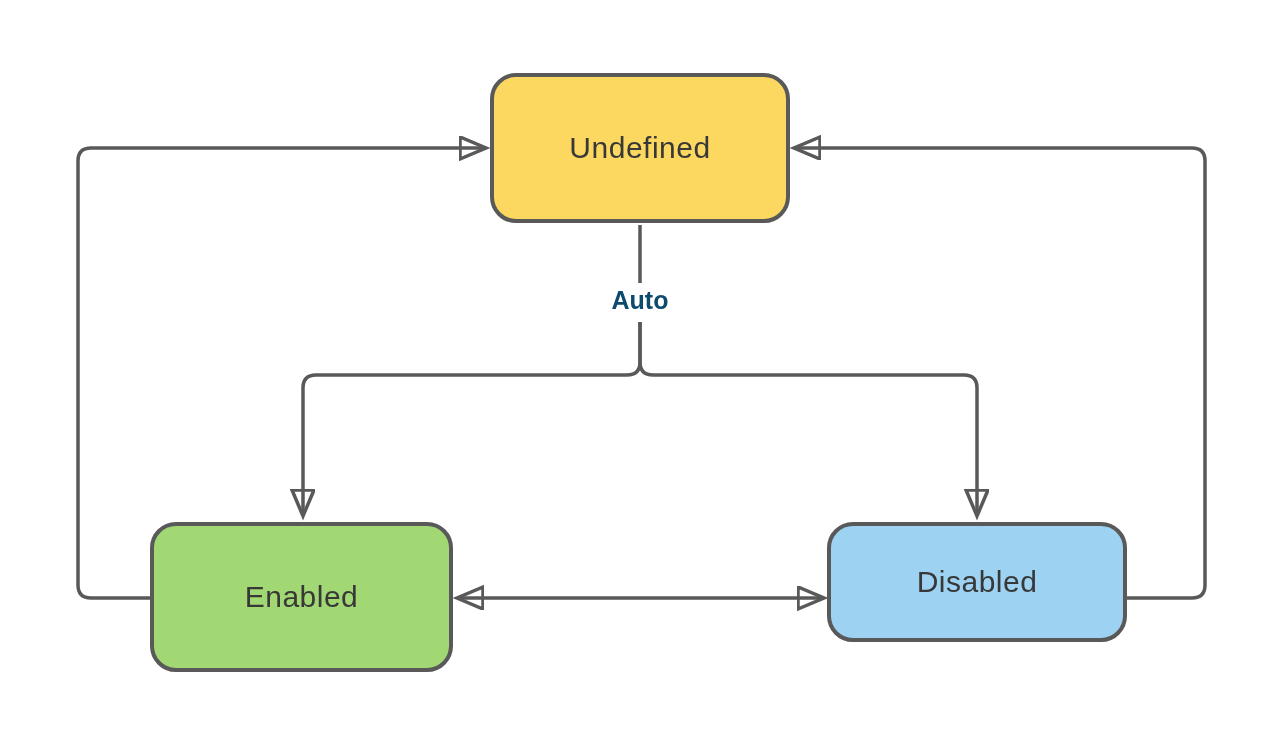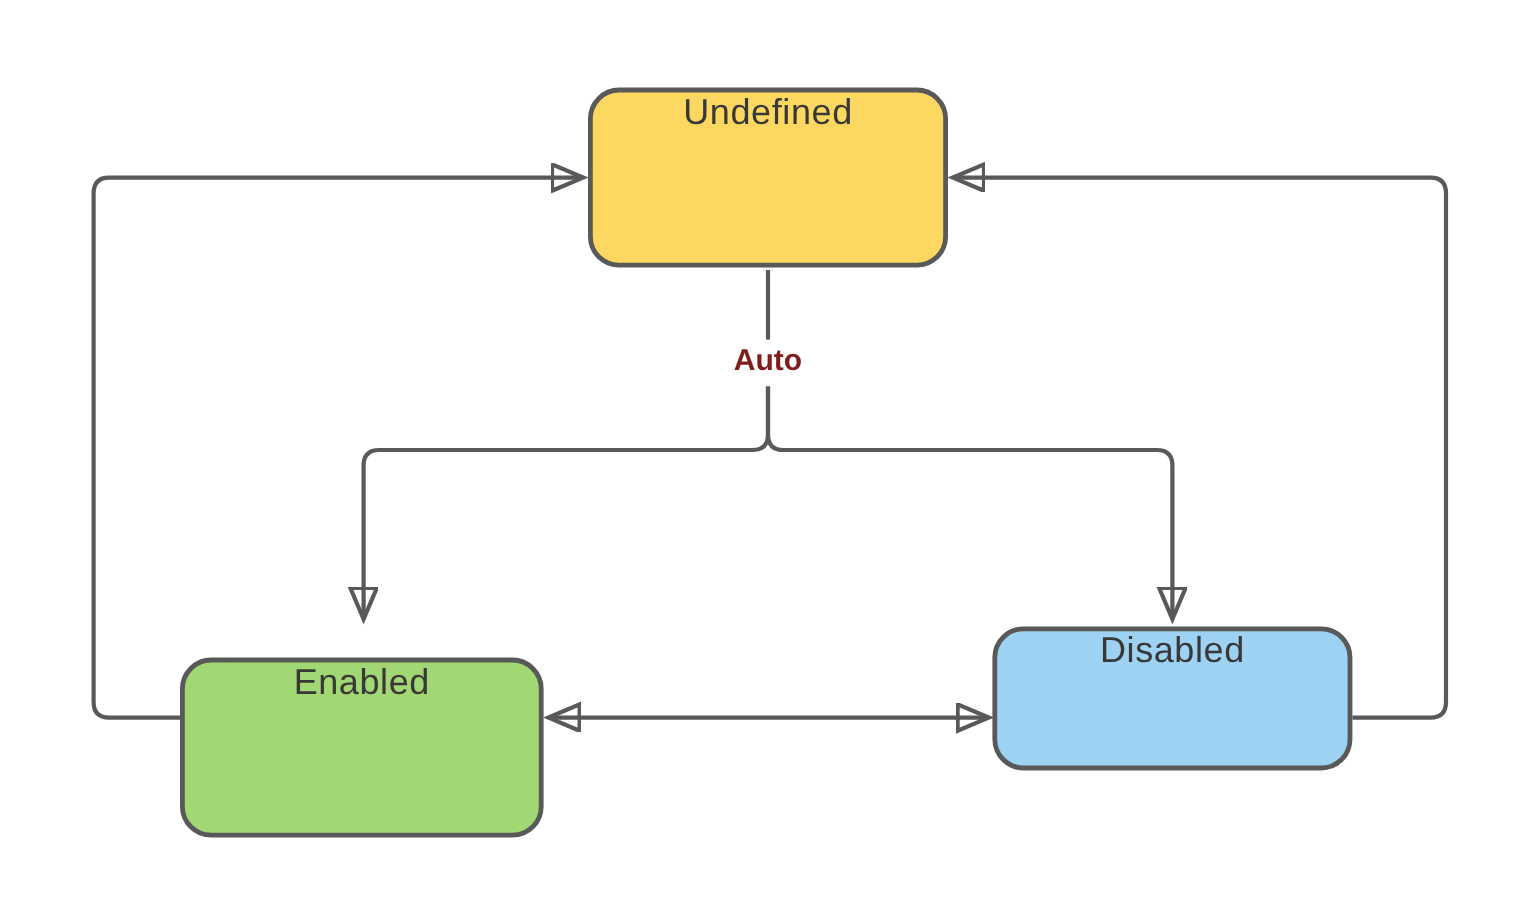--- a/index.html
+++ b/index.html
@@ -26,38 +26,38 @@
     stroke: #595959;
     stroke-width: 3.5;
     fill: none;
   }
   .node {
     position: absolute;
     box-sizing: border-box;
     border: 4px solid #595959;
     border-radius: 26px;
     display: flex;
-    align-items: flex-start;
+    align-items: center;
     justify-content: center;
     font-size: 30px;
     color: #383838;
     letter-spacing: 0.5px;
   }
   .node-undefined { left: 490px; top: 73px;  width: 300px; height: 150px; }
-  .node-enabled   { left: 150px; top: 548px; width: 303px; height: 150px; }
+  .node-enabled   { left: 150px; top: 522px; width: 303px; height: 150px; }
   .node-disabled  { left: 827px; top: 522px; width: 300px; height: 120px; }
   .edge-label {
     position: absolute;
     left: 565px;
     top: 286px;
     width: 150px;
     text-align: center;
     font-size: 25px;
     font-weight: bold;
-    color: #7f1d1d;
+    color: #0c4a6e;
   }
 </style>
 </head>
 <body>
 
 <div class="canvas">
 
   <svg class="wires" viewBox="0 0 1281 750" xmlns="http://www.w3.org/2000/svg">
     <defs>
       <marker id="arrow" markerUnits="userSpaceOnUse" markerWidth="32" markerHeight="26" refX="27" refY="12" orient="auto-start-reverse">

